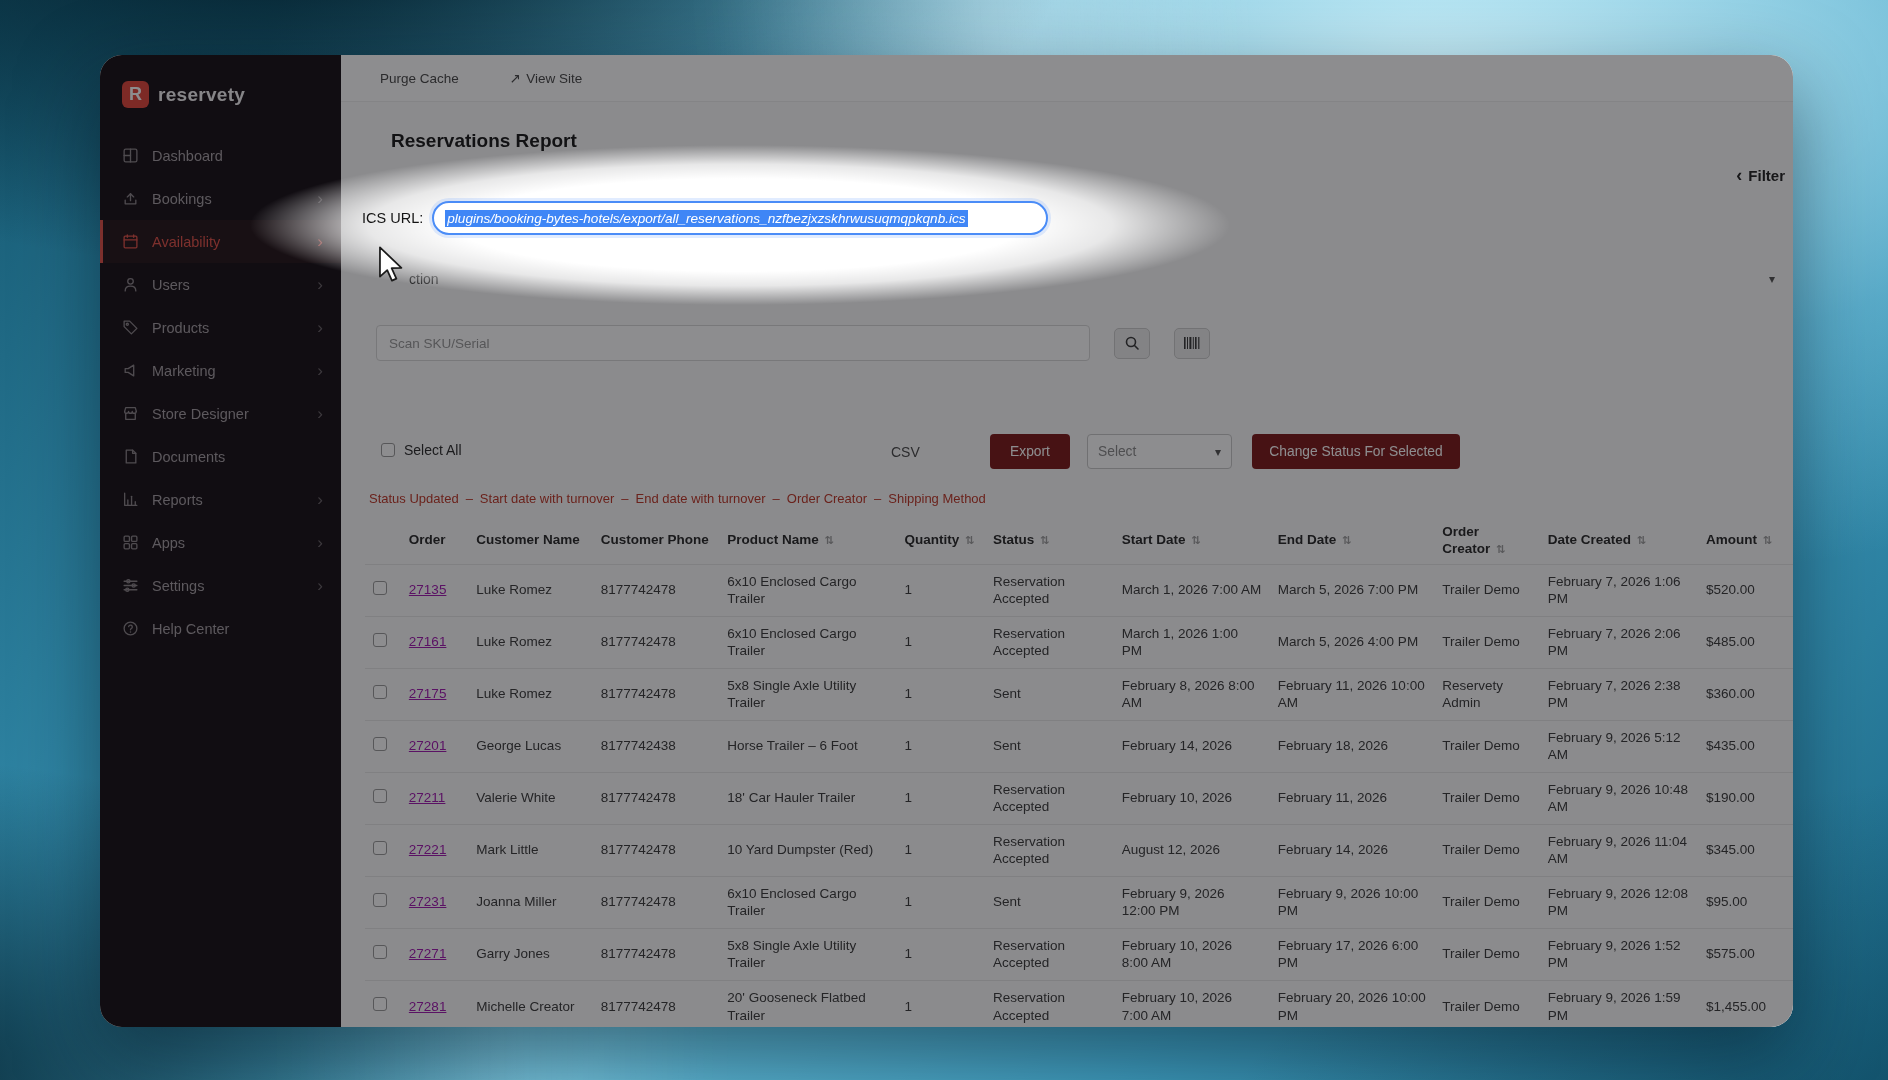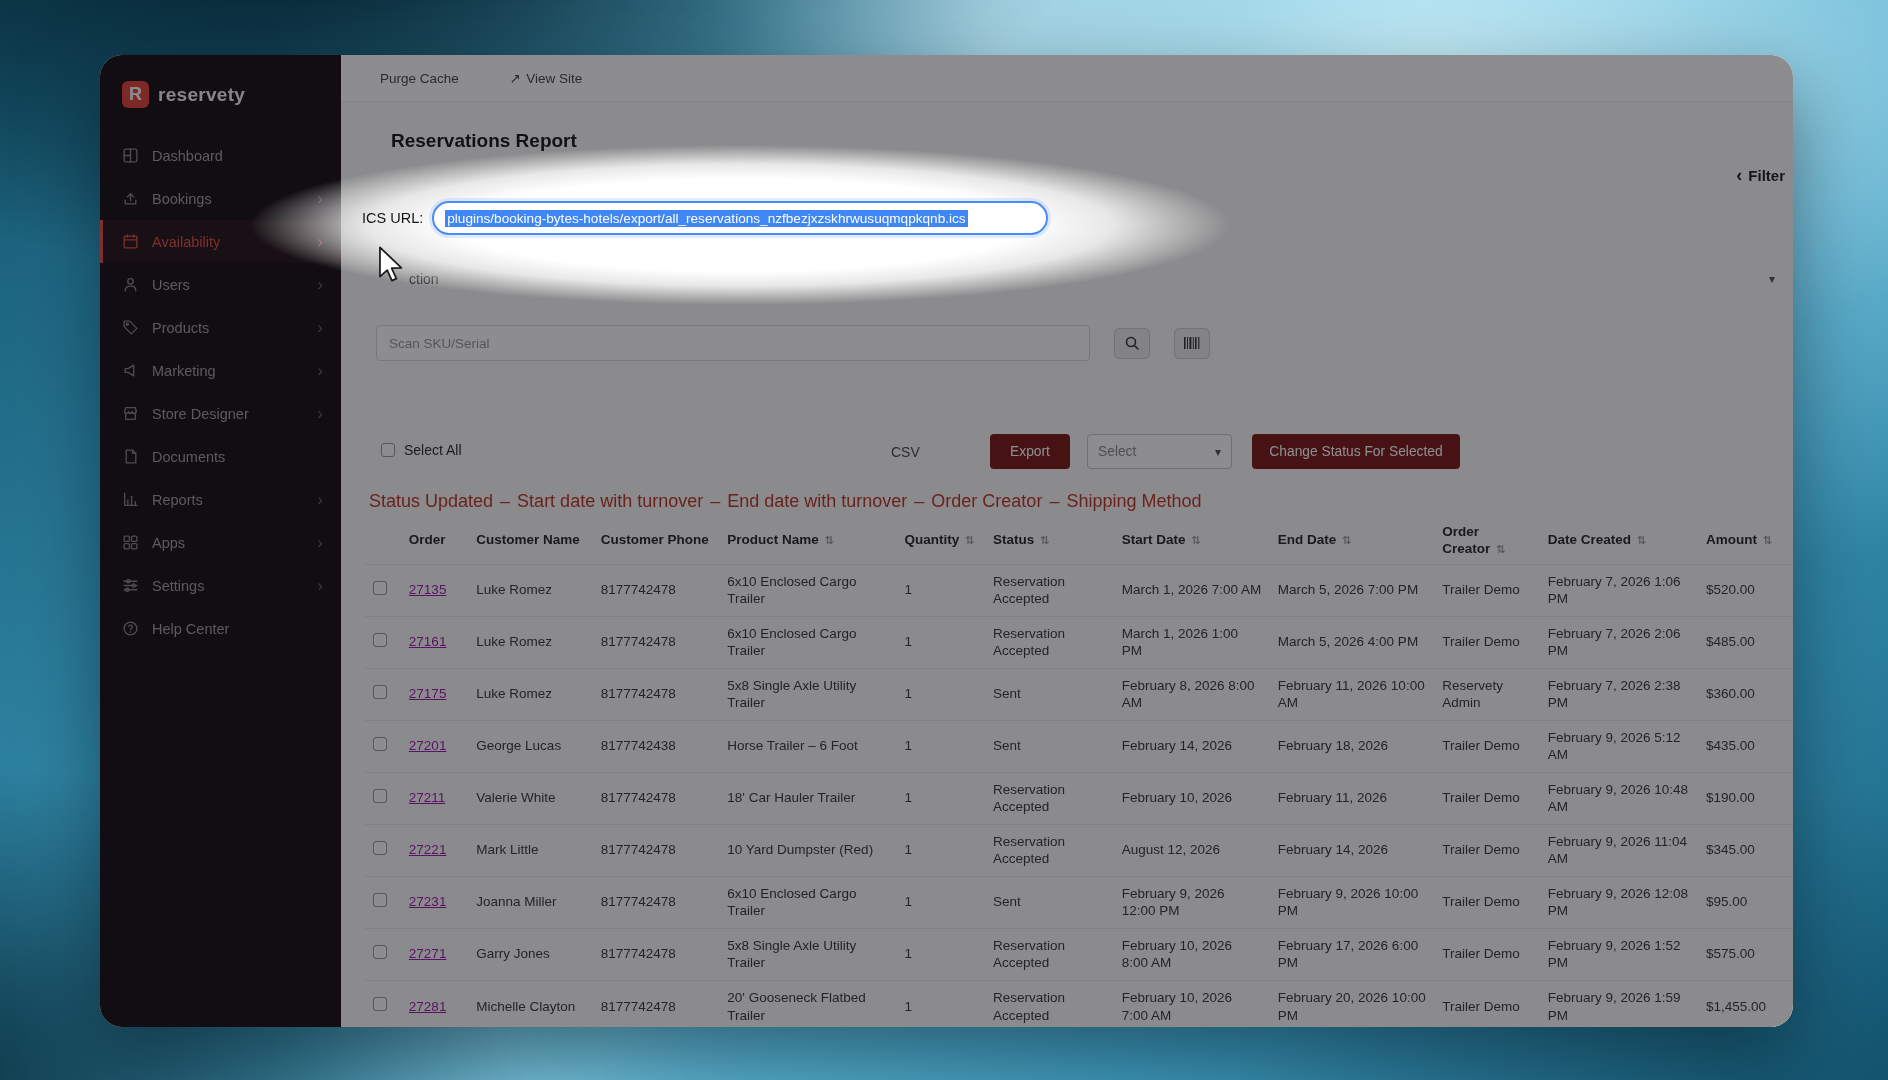--- a/index.html
+++ b/index.html
@@ -72,21 +72,21 @@
   .cb{ width:14px; height:14px; border:1.5px solid #9b9b9b; border-radius:3px; background:#fff; display:inline-block; }
   .csv{ position:absolute; left:550px; top:11px; font-size:14px; color:#4c4c4c; cursor:pointer; }
   .btn-red{ border:none; border-radius:4px; background:#7f1d1d; color:#fff; font-size:13.8px;
     font-family:inherit; cursor:pointer; }
   .export{ position:absolute; left:649px; top:1px; width:80px; height:35px; }
   .status-select{ position:absolute; left:746px; top:1px; width:145px; height:35px;
     border:1px solid #c9c9c9; border-radius:4px; background:#fff; display:flex; align-items:center;
     justify-content:space-between; padding:0 10px; font-size:13.8px; color:#8b8b8b; cursor:pointer; }
   .change-status{ position:absolute; left:911px; top:1px; width:208px; height:35px; }
 
-  .col-links{ position:absolute; left:28px; top:389px; font-size:18px; color:#bf3a2b; }
+  .col-links{ position:absolute; left:28px; top:389px; font-size:13px; color:#bf3a2b; }
   .red-link{ cursor:pointer; }
   .sep{ margin:0 7px; }
 
   .table-wrap{ position:absolute; left:24px; right:0; top:416px; bottom:0; overflow:hidden; }
   table.grid{ width:100%; border-collapse:collapse; table-layout:fixed; font-size:13.5px; }
   .grid th{ font-weight:700; color:#2c2c2c; text-align:left; padding:6px 8px; line-height:1.25; vertical-align:middle; }
   .grid thead tr{ height:46px; }
   .grid td{ color:#3d3d3d; padding:5px 8px; line-height:1.3; vertical-align:middle;
     border-top:1px solid #e7e7e7; height:52px; }
   .order-link{ color:#a21caf; text-decoration:underline; cursor:pointer; }
@@ -95,21 +95,21 @@
   
   .dim{ position:absolute; inset:0; background:rgba(7,7,11,0.46); z-index:50; }
   .spotlight{ position:absolute; inset:0; z-index:60; pointer-events:none; }
   .glow{ position:absolute; left:150px; top:90px; width:980px; height:160px;
     background:radial-gradient(closest-side, #ffffff 58%, rgba(255,255,255,0.8) 76%, rgba(255,255,255,0) 100%); }
   .ics-row{ position:absolute; left:262px; top:146px; display:flex; align-items:center; gap:9px; pointer-events:auto; }
   .ics-label{ font-size:14.5px; color:#141414; }
   .ics-input{ width:616px; height:34px; border:2px solid #4a8cf7; border-radius:17px; background:#fff;
     display:flex; align-items:center; padding:0 11px; overflow:hidden; white-space:nowrap;
     box-shadow:0 0 0 3px rgba(120,170,255,0.22); cursor:text; }
-  .sel{ background:#3f86f6; color:#fff; font-size:13.6px; padding:1px 2px; }
+  .sel{ background:#3f86f6; color:#fff; font-size:13.6px; padding:1px 2px;font-style:italic; }
 
   .cursor{ position:absolute; left:272px; top:190px; z-index:70; }
 </style>
 </head>
 <body>
 
 <div class="desktop">
   <div class="streak s1"></div>
   <div class="streak s2"></div>
 
@@ -458,21 +458,21 @@
                 <td>Reservation Accepted</td>
                 <td>February 10, 2026 8:00 AM</td>
                 <td>February 17, 2026 6:00 PM</td>
                 <td>Trailer Demo</td>
                 <td>February 9, 2026 1:52 PM</td>
                 <td>$575.00</td>
               </tr>
               <tr>
                 <td><span class="cb"></span></td>
                 <td><span class="order-link">27281</span></td>
-                <td>Michelle Clayton</td>
+                <td>Michelle Creator</td>
                 <td>8177742478</td>
                 <td>20' Gooseneck Flatbed Trailer</td>
                 <td>1</td>
                 <td>Reservation Accepted</td>
                 <td>February 10, 2026 7:00 AM</td>
                 <td>February 20, 2026 10:00 PM</td>
                 <td>Trailer Demo</td>
                 <td>February 9, 2026 1:59 PM</td>
                 <td>$1,455.00</td>
               </tr>

